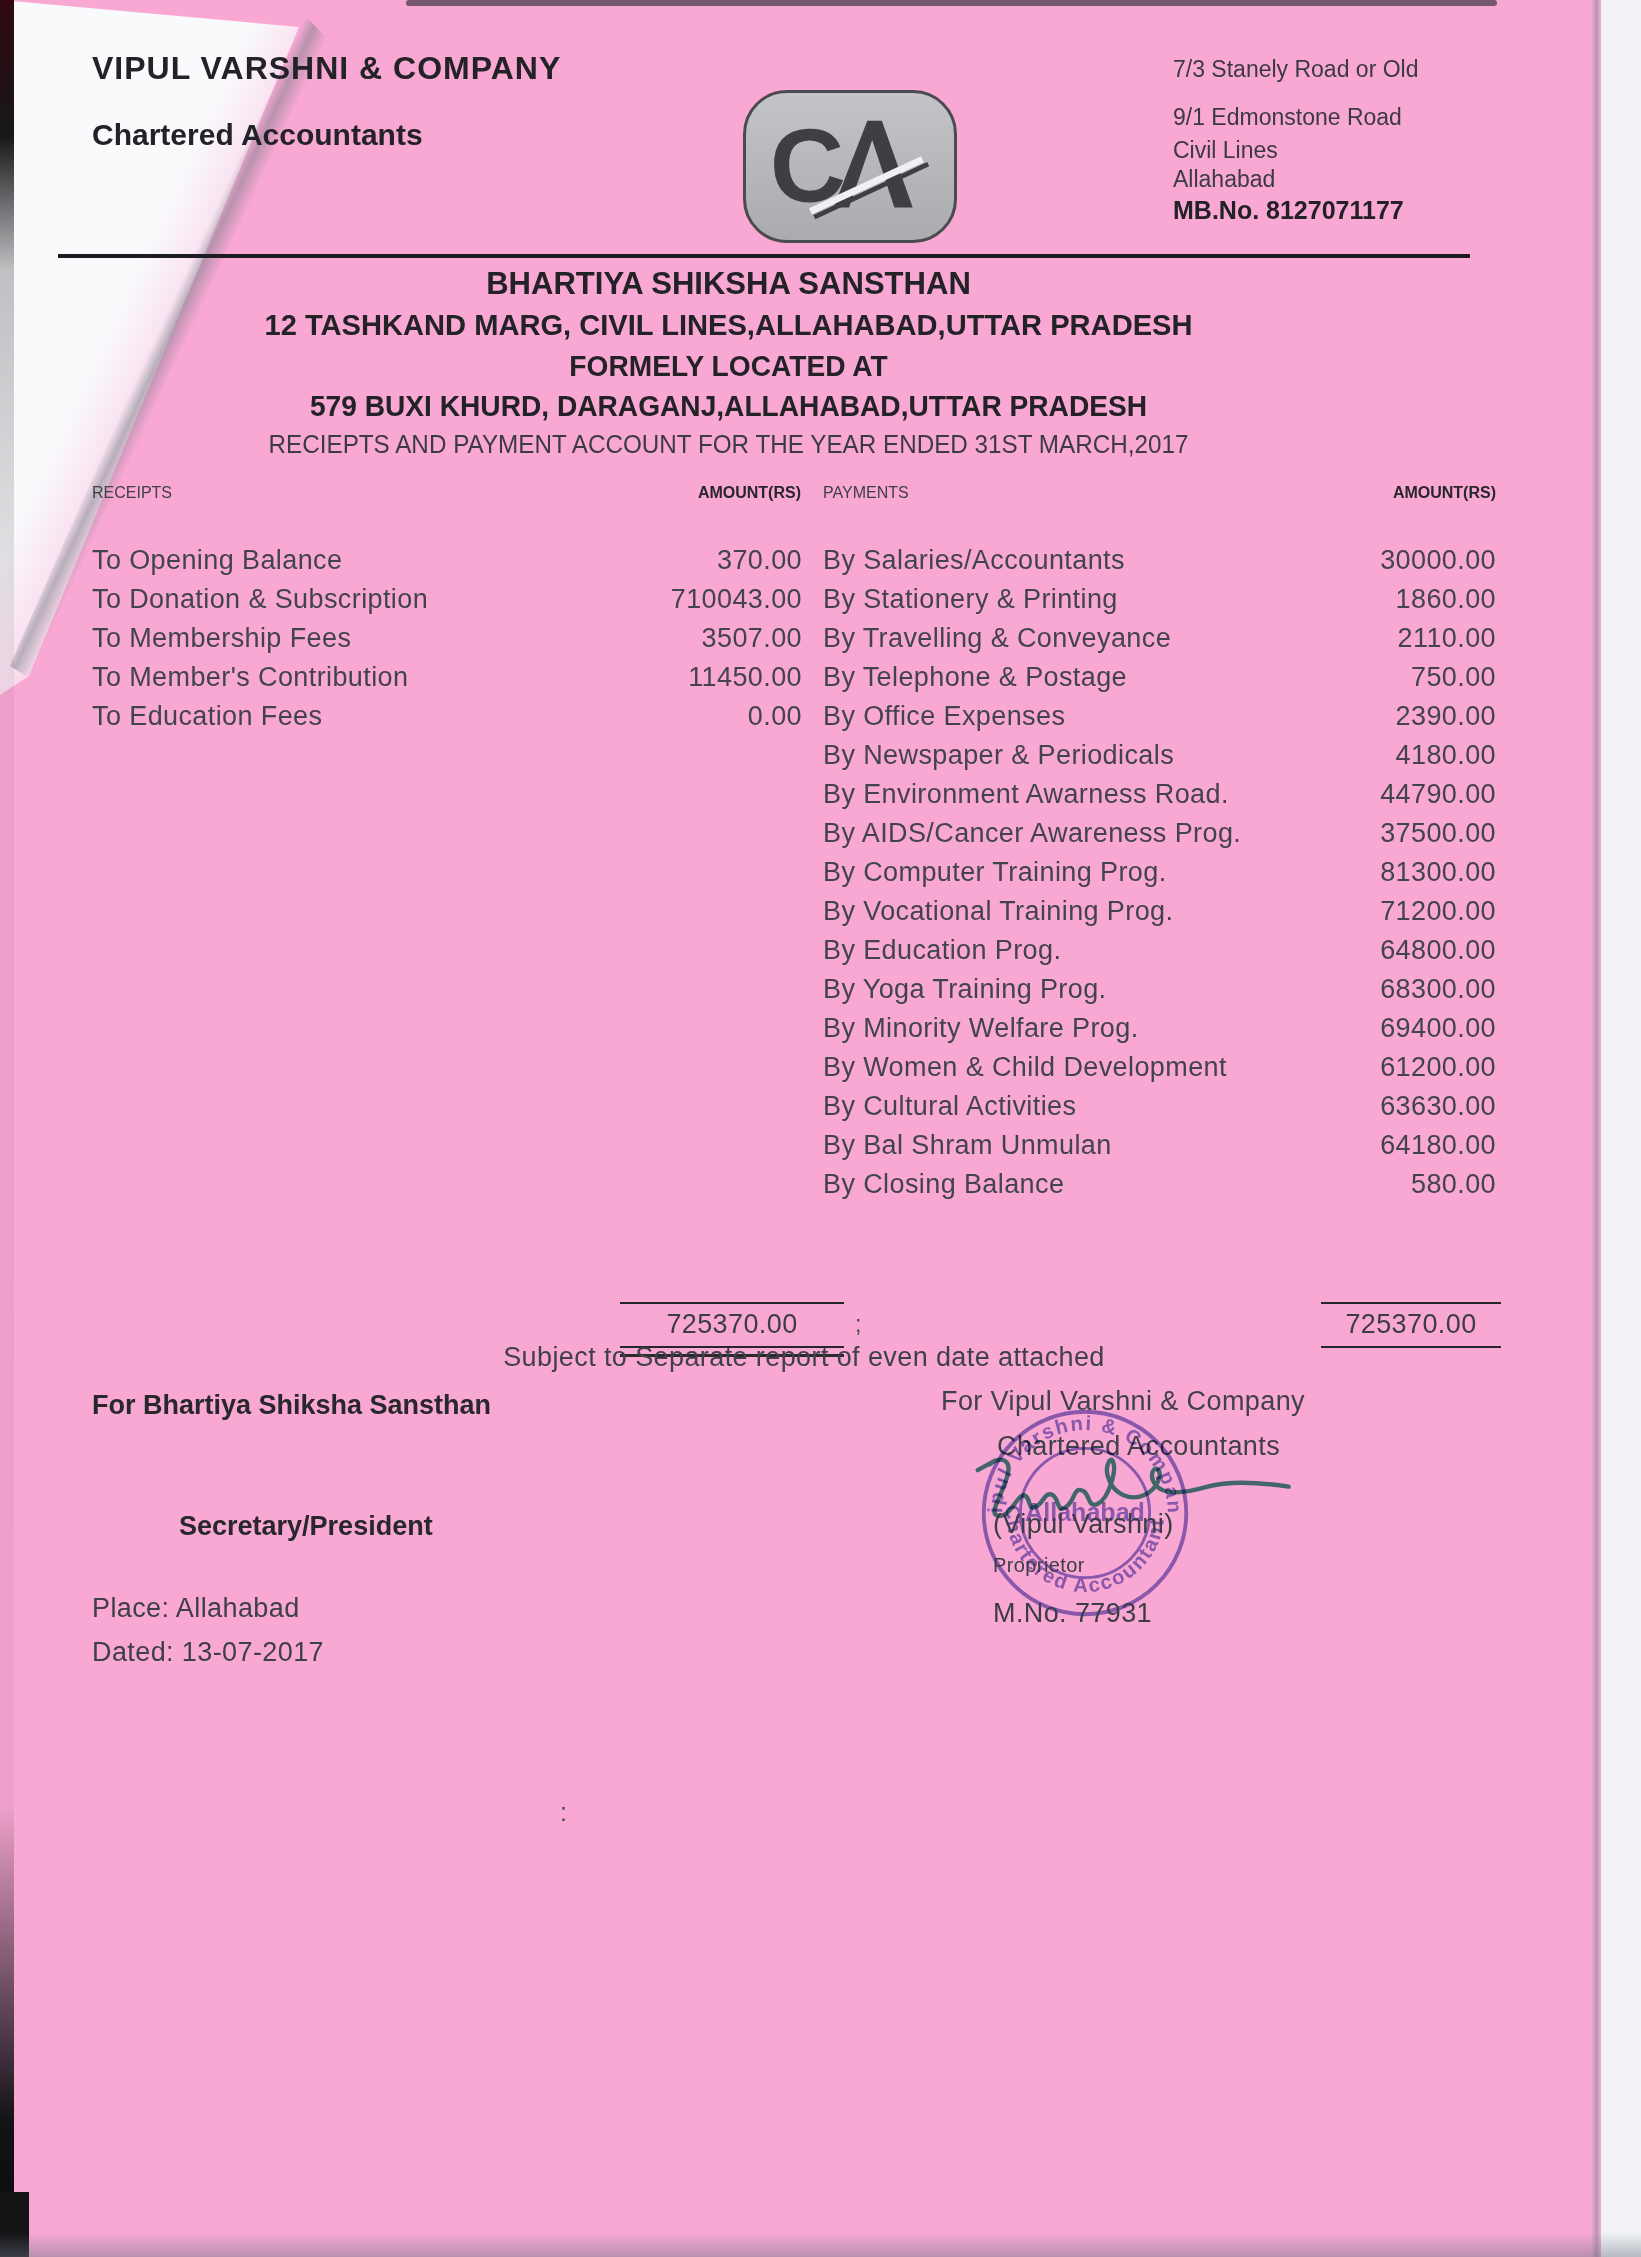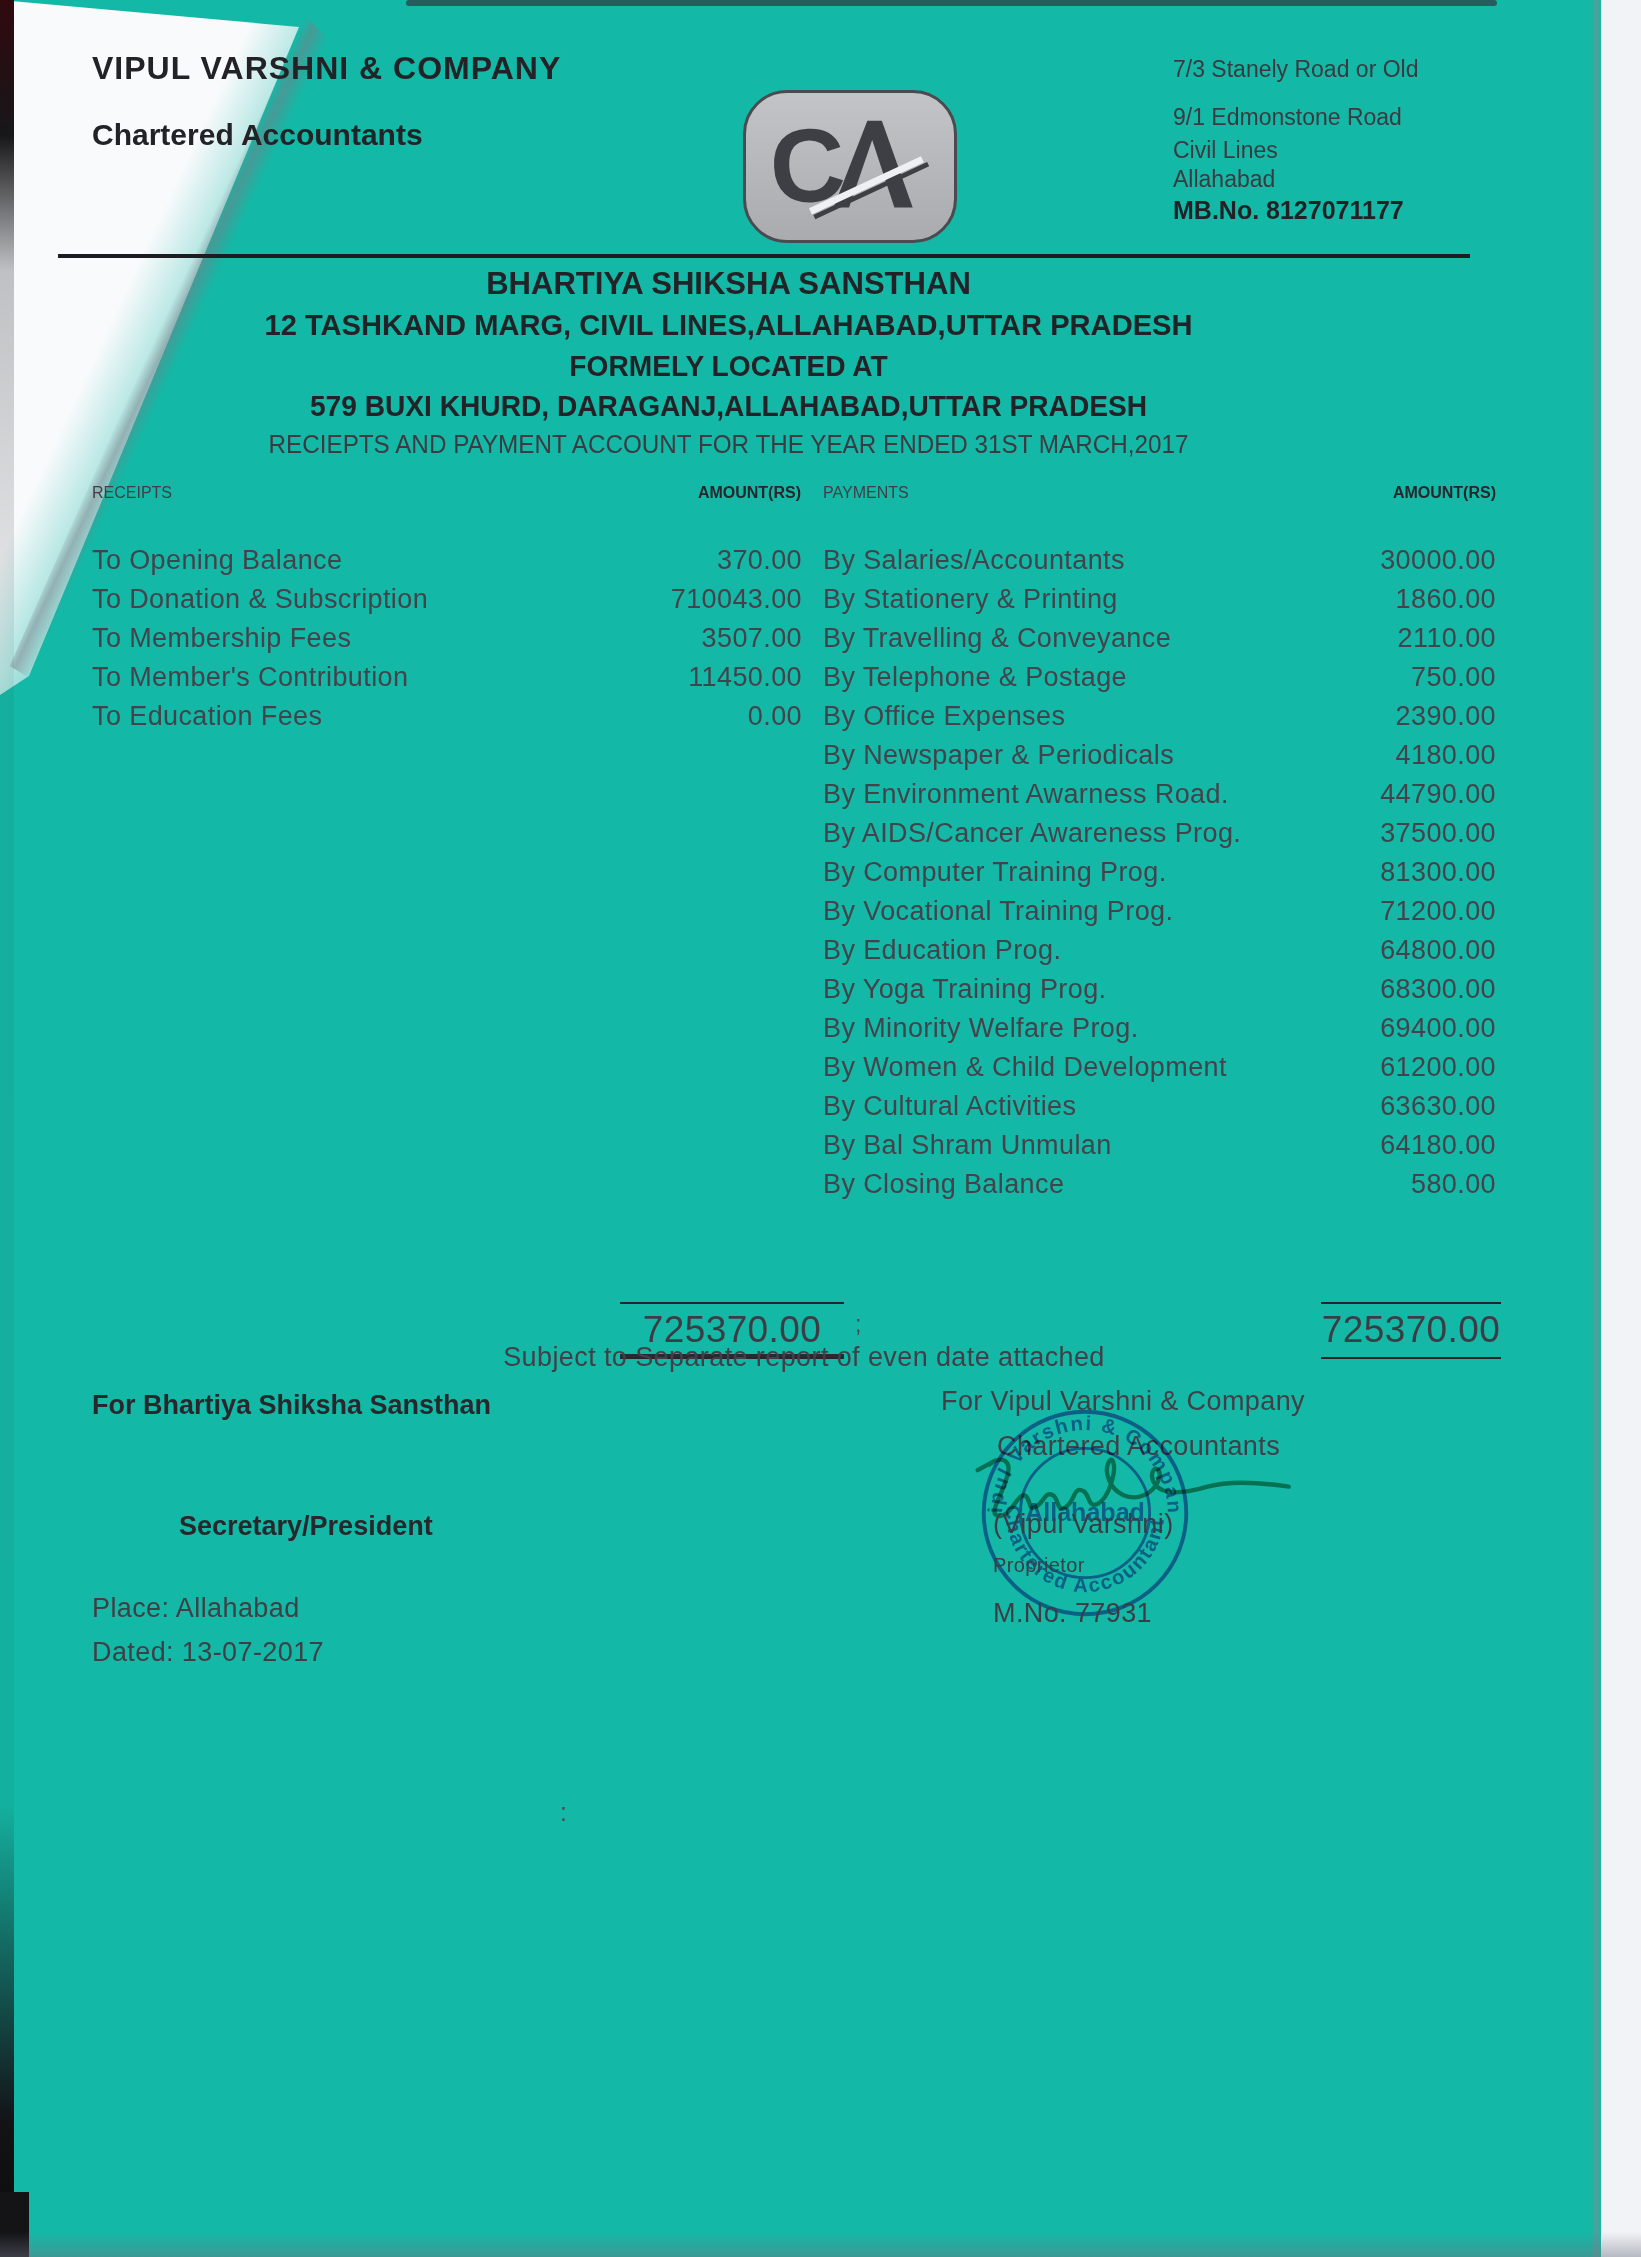--- a/index.html
+++ b/index.html
@@ -1,18 +1,18 @@
 <!DOCTYPE html>
 <html><head>
 <meta charset="utf-8">
 <style>
   html,body { margin:0; padding:0; background:#888; }
   .page {
     position:relative; width:1641px; height:2257px;
-    background:#14b8a6;
+    background:#f9a8d4;
     font-family:"Liberation Sans", sans-serif;
     color:#3f4046; overflow:hidden;
   }
   
   .edge-left { position:absolute; left:0; top:0; width:13.5px; height:100%;
     background:linear-gradient(180deg,#30090e 0%,#17171a 6%,rgba(20,20,24,.25) 12%,rgba(20,20,24,.06) 30%,rgba(20,20,24,.05) 80%,#131316 94%,#0b0b0d 100%); }
   .edge-top { position:absolute; left:406px; top:0; width:1091px; height:5.8px; background:rgba(45,45,52,.65); border-radius:2.9px; }
   .corner-bottom-left { position:absolute; left:0; top:2192px; width:29px; height:66px; background:#141417; }
   .fold-top-left { position:absolute; left:0; top:0; width:328px; height:695px;
     background:linear-gradient(115deg,#f9fafc 40%,rgba(249,250,252,0) 70%);
@@ -48,21 +48,21 @@
   .hdr-receipts { position:absolute; left:92px; top:484px; }
   .hdr-amt-left { position:absolute; left:608px; top:484px; width:193px; text-align:right; font-weight:bold; color:#26262b; }
   .hdr-payments { position:absolute; left:823px; top:484px; }
   .hdr-amt-right { position:absolute; left:1303px; top:484px; width:193px; text-align:right; font-weight:bold; color:#26262b; }
   .receipts-col { position:absolute; left:92px; top:541px; width:710px; }
   .payments-col { position:absolute; left:823px; top:541px; width:673px; }
   .lrow { display:flex; justify-content:space-between; height:39px; line-height:39px;
     font-size:27px; letter-spacing:0.4px; color:#43444b; white-space:nowrap; }
   .lrow .amt { text-align:right; }
   .total-box { position:absolute; top:1302px; border-top:2.9px solid #26262a; border-bottom:2.9px solid #26262a;
-    font-size:37px; letter-spacing:0.4px; color:#3c3d44; text-align:center; padding:4.8px 0 5.8px 0; }
+    font-size:27px; letter-spacing:0.4px; color:#3c3d44; text-align:center; padding:4.8px 0 5.8px 0; }
   .total-left { left:620px; width:224px; }
   .total-right { left:1321px; width:180px; }
   .total-left-extra { position:absolute; left:620px; top:1354px; width:224px; height:2.9px; background:#2a2a2e; }
   .artifact { position:absolute; color:#4a4b52; font-size:23px; }
   .art-total { left:855px; top:1311px; }
   .art-dot { left:560px; top:1798px; font-size:25px; }
   
   .subject-note { position:absolute; left:463px; top:1342px; width:682px; text-align:center;
     font-size:27px; letter-spacing:0.4px; color:#404148; }
   .f-left-sig { position:absolute; left:92px; top:1390px; font-size:27px; font-weight:bold; color:#27272c; }

